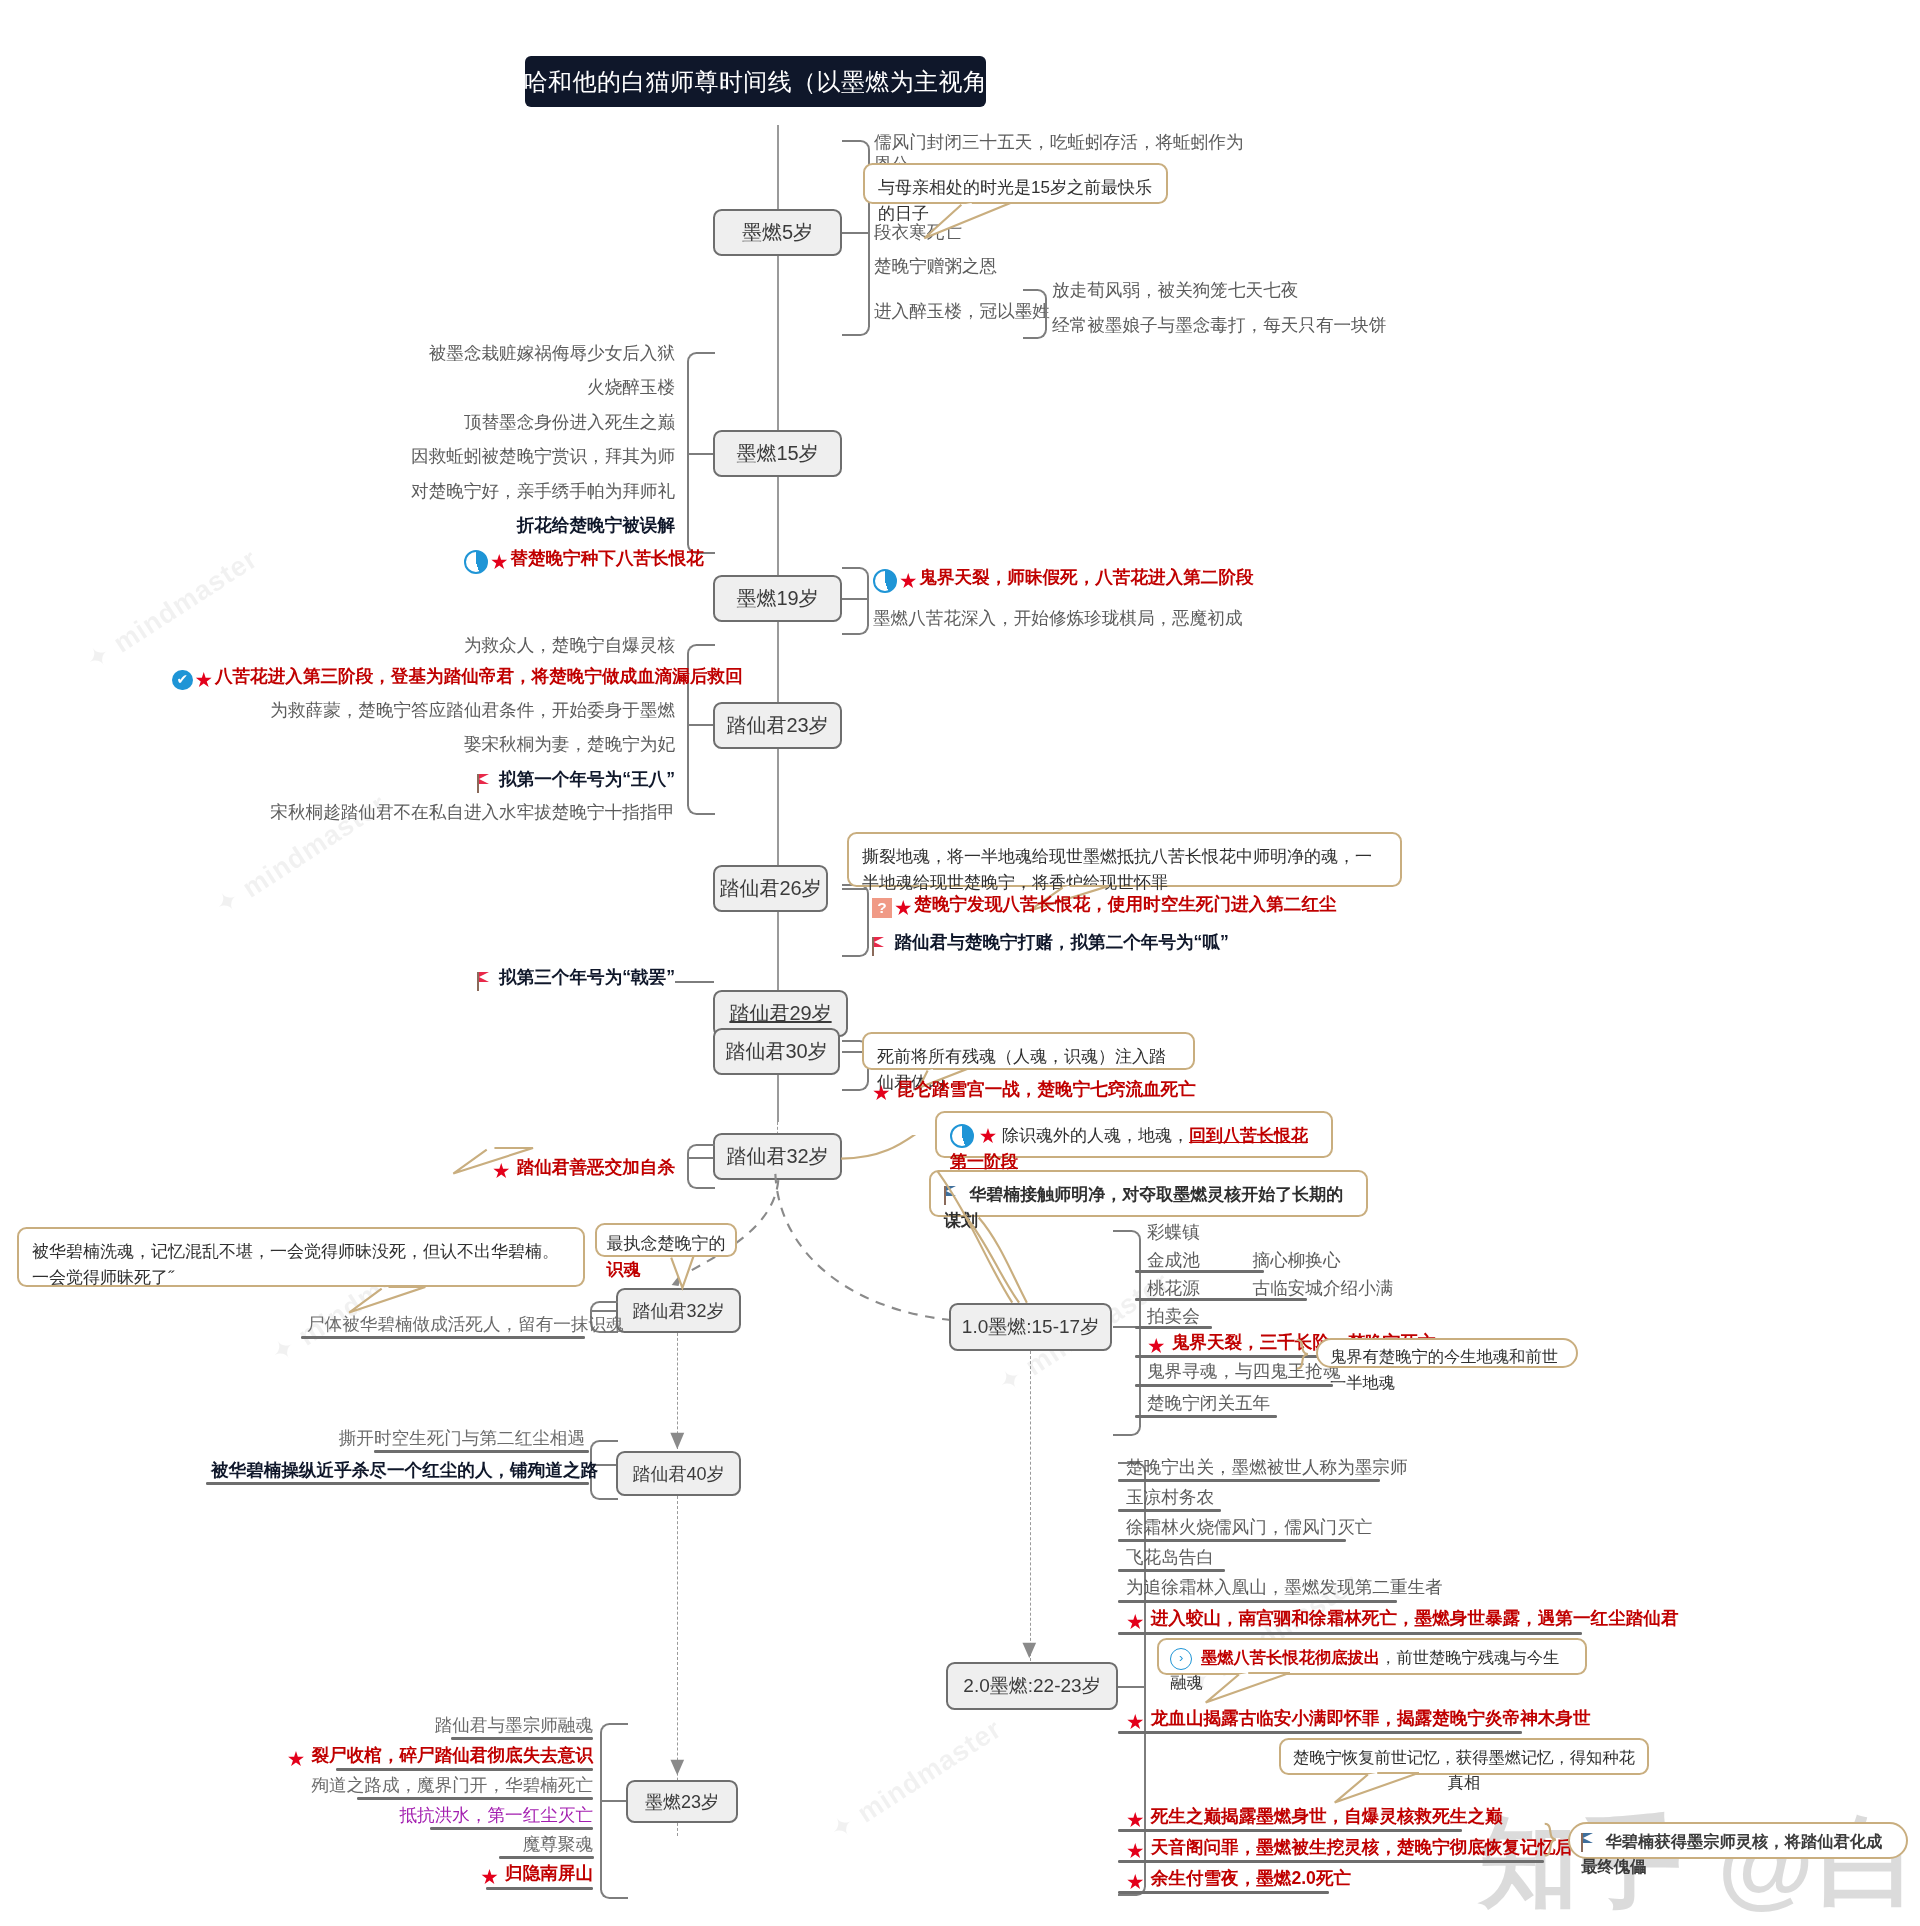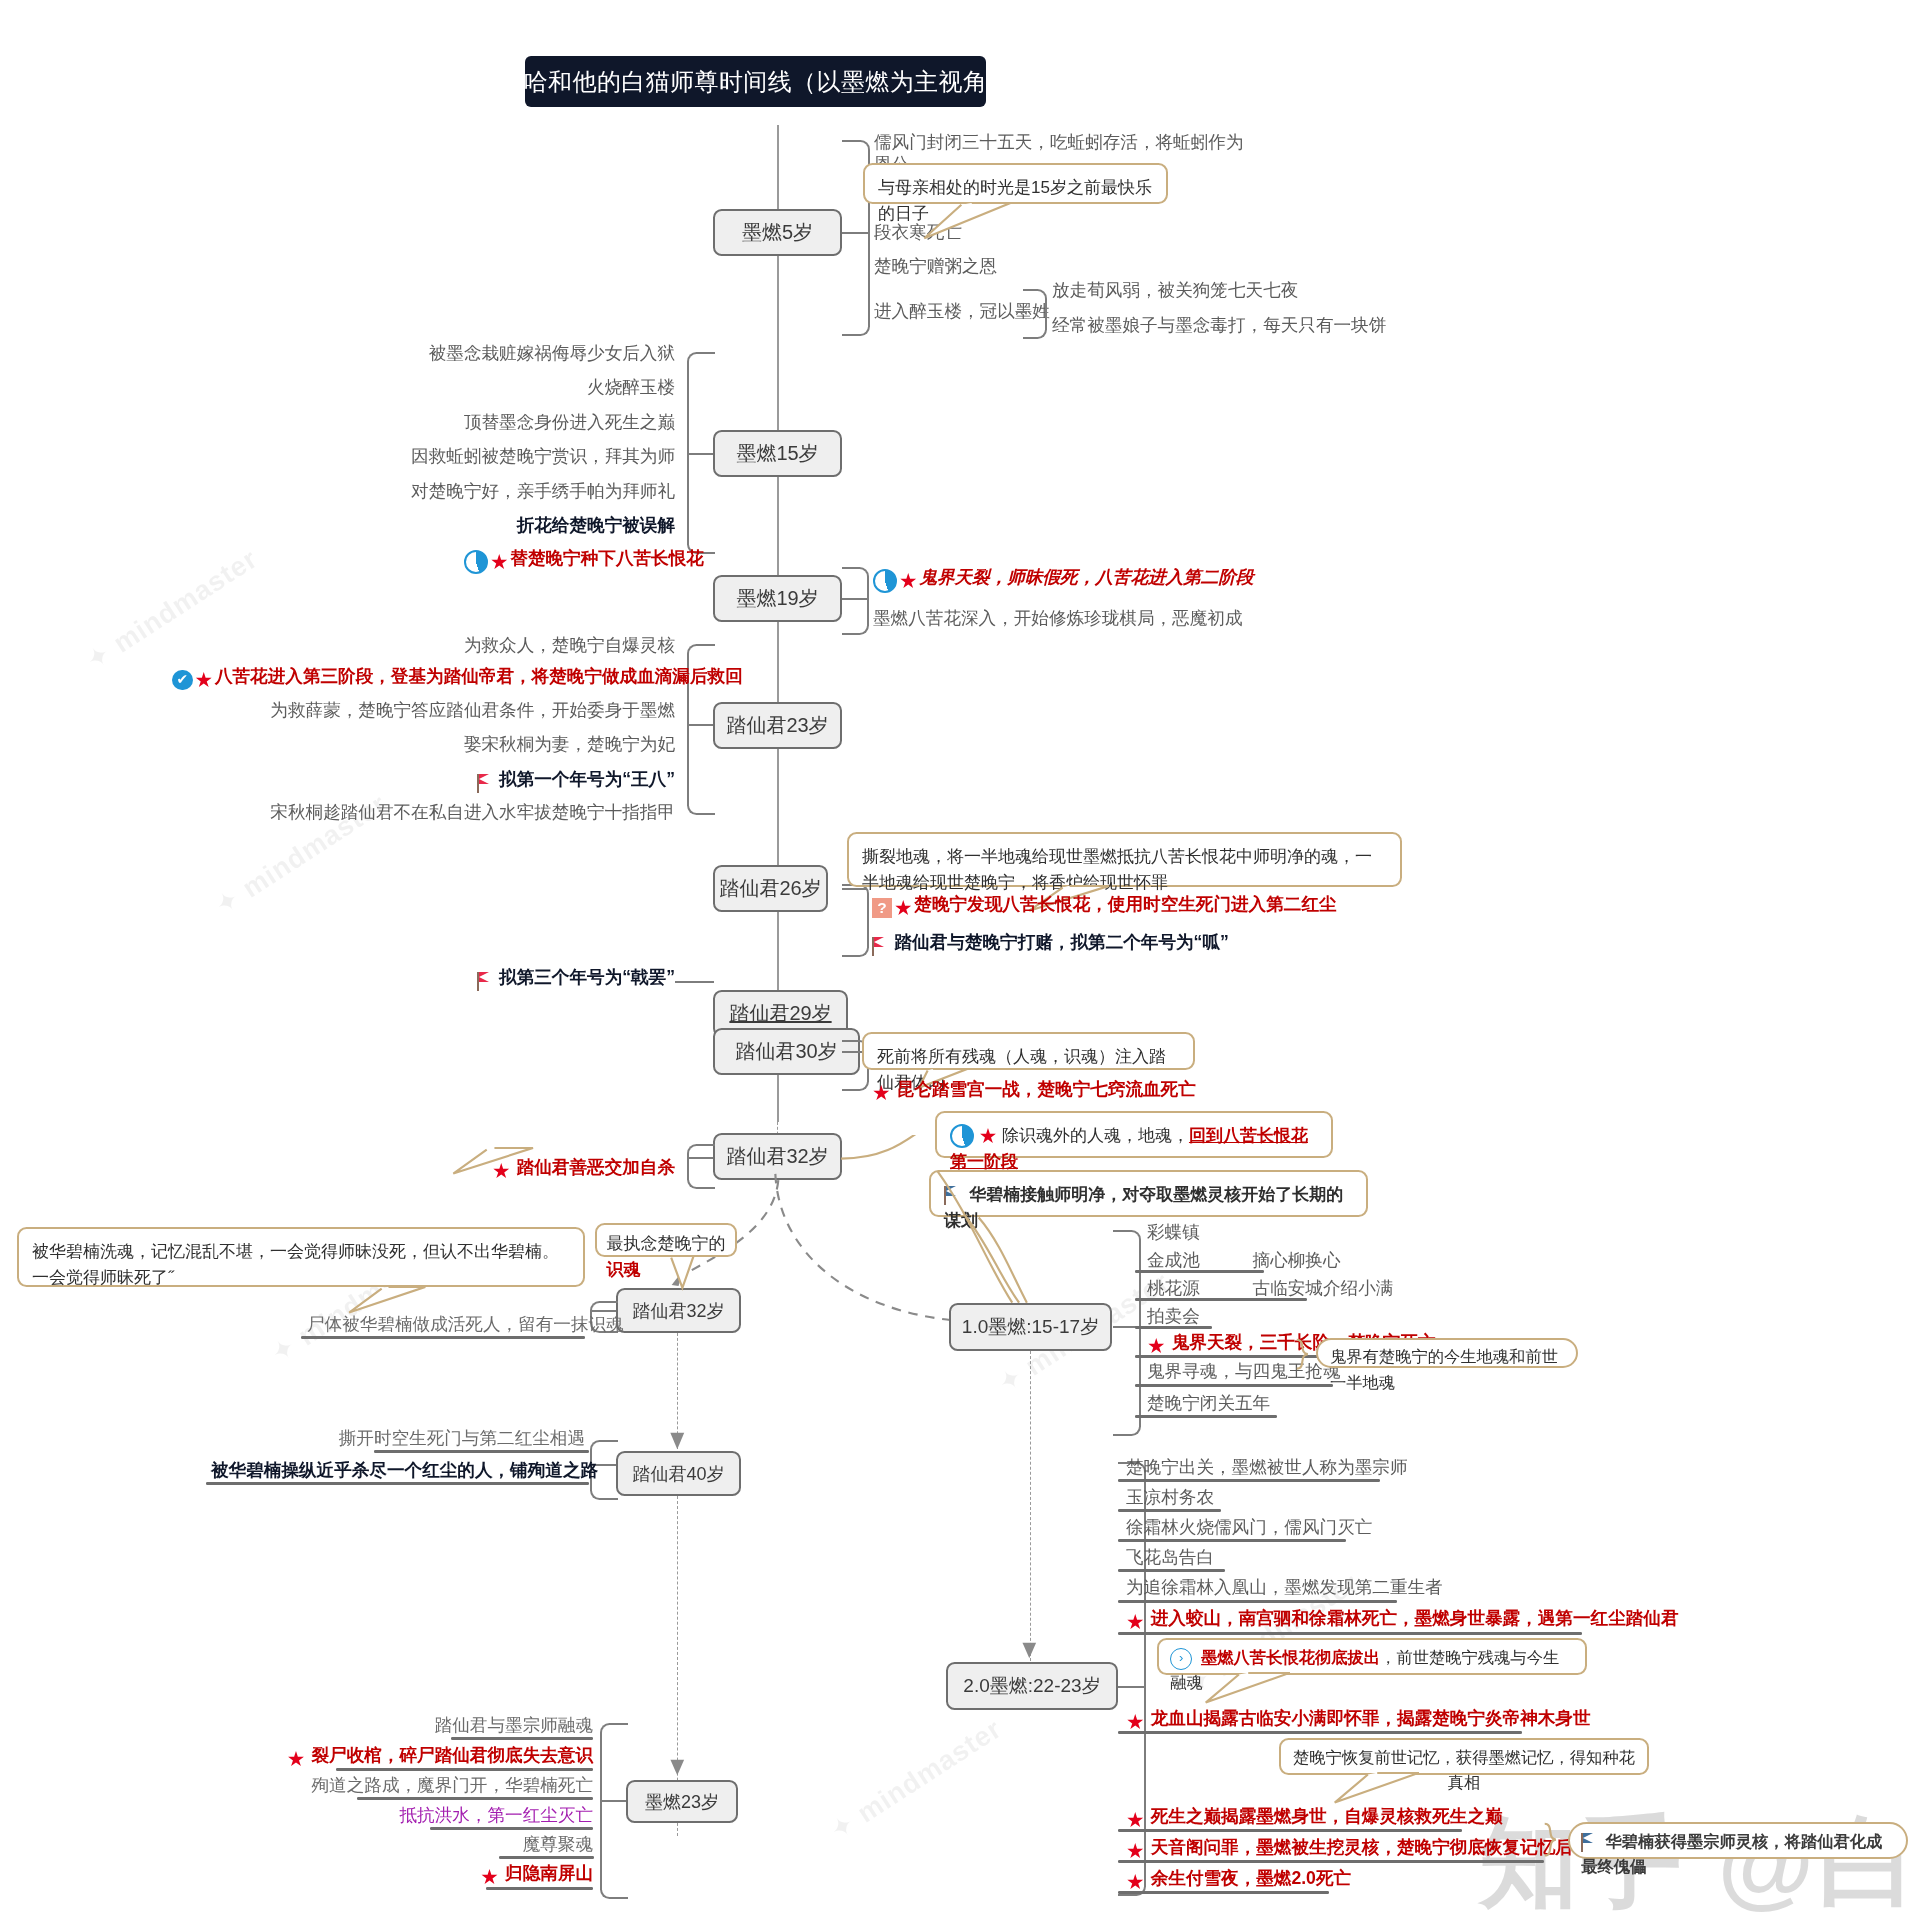--- a/index.html
+++ b/index.html
@@ -139,21 +139,21 @@
   </div>
 
   <div class="node" style="left:713px;top:575px;width:129px;height:47px;">墨燃19岁</div>
 
   <div class="elbow-r" style="left:842px;top:567px;width:25px;height:64px;"></div>
   <div class="hline" style="left:842px;top:598px;width:25px;"></div>
 
   <div style="position:absolute;left:873px;top:567px;white-space:nowrap;">
     <span class="pie"></span>
     <span class="ico star">★</span>
-    <span class="leaf red" style="position:static;font-style:italic;">鬼界天裂，师昧假死，八苦花进入第二阶段</span>
+    <span class="leaf red" style="position:static;">鬼界天裂，师昧假死，八苦花进入第二阶段</span>
   </div>
   <div class="leaf" style="left:873px;top:608px;">墨燃八苦花深入，开始修炼珍珑棋局，恶魔初成</div>
 
   <div class="node" style="left:713px;top:702px;width:129px;height:47px;">踏仙君23岁</div>
 
   <div class="elbow-l" style="left:687px;top:644px;width:26px;height:167px;"></div>
   <div class="hline" style="left:687px;top:724px;width:26px;"></div>
 
   <div class="leaf r" style="left:387px;top:635px;width:288px;">为救众人，楚晚宁自爆灵核</div>
 
@@ -194,21 +194,21 @@
     <span class="leaf bold" style="position:static;margin-left:6px;">踏仙君与楚晚宁打赌，拟第二个年号为“呱”</span>
   </div>
 
   <div class="node" style="left:713px;top:990px;width:135px;height:47px;text-decoration:underline;">踏仙君29岁</div>
   <div class="hline" style="left:675px;top:981px;width:39px;"></div>
   <div style="position:absolute;left:464px;top:967px;width:211px;text-align:right;white-space:nowrap;">
     <span class="flag"></span>
     <span class="leaf bold" style="position:static;margin-left:6px;">拟第三个年号为“戟罢”</span>
   </div>
 
-  <div class="node" style="left:713px;top:1028px;width:147px;height:47px;">踏仙君30岁</div>
+  <div class="node" style="left:713px;top:1028px;width:127px;height:47px;">踏仙君30岁</div>
 
   <div class="elbow-r" style="left:842px;top:1040px;width:25px;height:47px;"></div>
   <div class="hline" style="left:842px;top:1051px;width:25px;"></div>
 
   <div class="callout" style="left:862px;top:1032px;width:333px;height:38px;">死前将所有残魂（人魂，识魂）注入踏仙君体内</div>
   <svg style="position:absolute;left:907px;top:1068px;width:86px;height:22.4px;" viewBox="0 0 200 52" width="86" height="22.4">
     <polyline points="60,2 140,2 28,46 48,6" fill="#fff" stroke="#c9ae7f" stroke-width="5"></polyline>
   </svg>
 
   <div style="position:absolute;left:872px;top:1079px;white-space:nowrap;">

